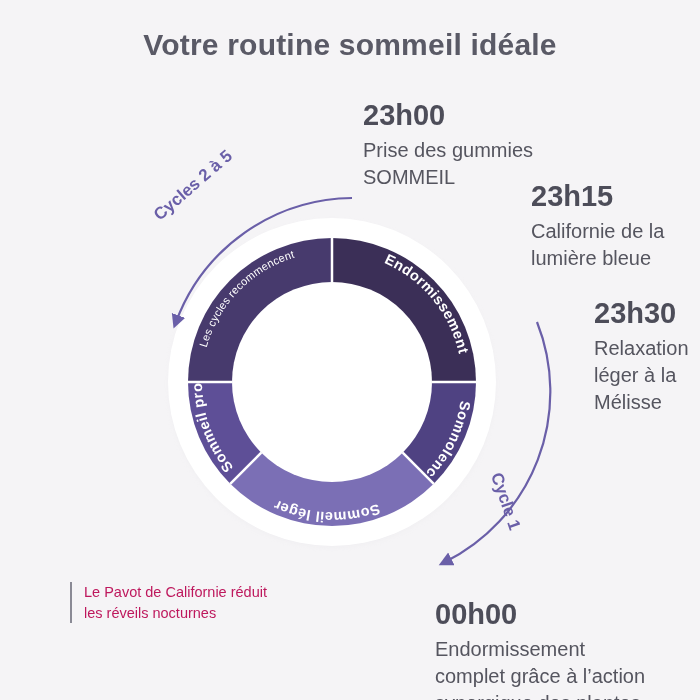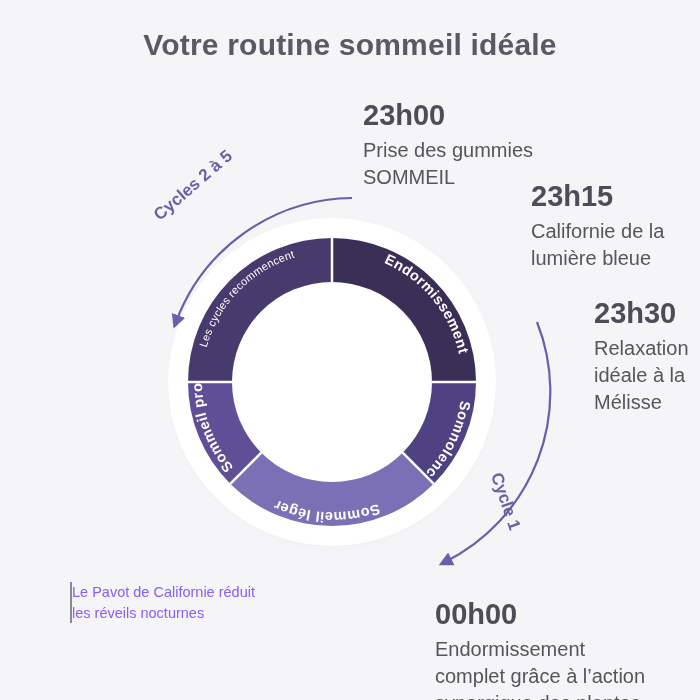--- a/index.html
+++ b/index.html
@@ -85,24 +85,25 @@
   #t-2315 { left: 531px; top: 180px; }
   #t-2330 { left: 578px; top: 297px; margin-left: 16px; }
   #t-0000 { left: 435px; top: 598px; }
   #t-0100 { left: 28px; top: 288px; }
 
   
   #note-pavot {
     position: absolute;
     left: 70px;
     top: 582px;
+    padding-left: 12px;
     border-left: 2px solid #8a8a95;
     font-size: 14.5px;
     line-height: 1.42;
-    color: #8b5cf6;
+    color: #be185d;
   }
 
   
   .arc-label {
     position: absolute;
     font-size: 17px;
     font-weight: bold;
     color: #6a5fa8;
     white-space: nowrap;
   }
@@ -216,21 +217,21 @@
     <div class="t-desc">Prise des gummies SOMMEIL</div>
   </div>
 
   <div class="tblock" id="t-2315" style="width:150px;">
     <div class="t-time">23h15</div>
     <div class="t-desc">Californie de la lumière bleue</div>
   </div>
 
   <div class="tblock" id="t-2330" style="width:105px;">
     <div class="t-time">23h30</div>
-    <div class="t-desc">Relaxation idéale à la Mélisse</div>
+    <div class="t-desc">Relaxation léger à la Mélisse</div>
   </div>
 
   <div class="tblock" id="t-0000" style="width:215px;">
     <div class="t-time">00h00</div>
     <div class="t-desc">Endormissement complet grâce à l’action synergique des plantes</div>
   </div>
 
   <div class="tblock" id="t-0100" style="width:112px;">
   </div>
 

